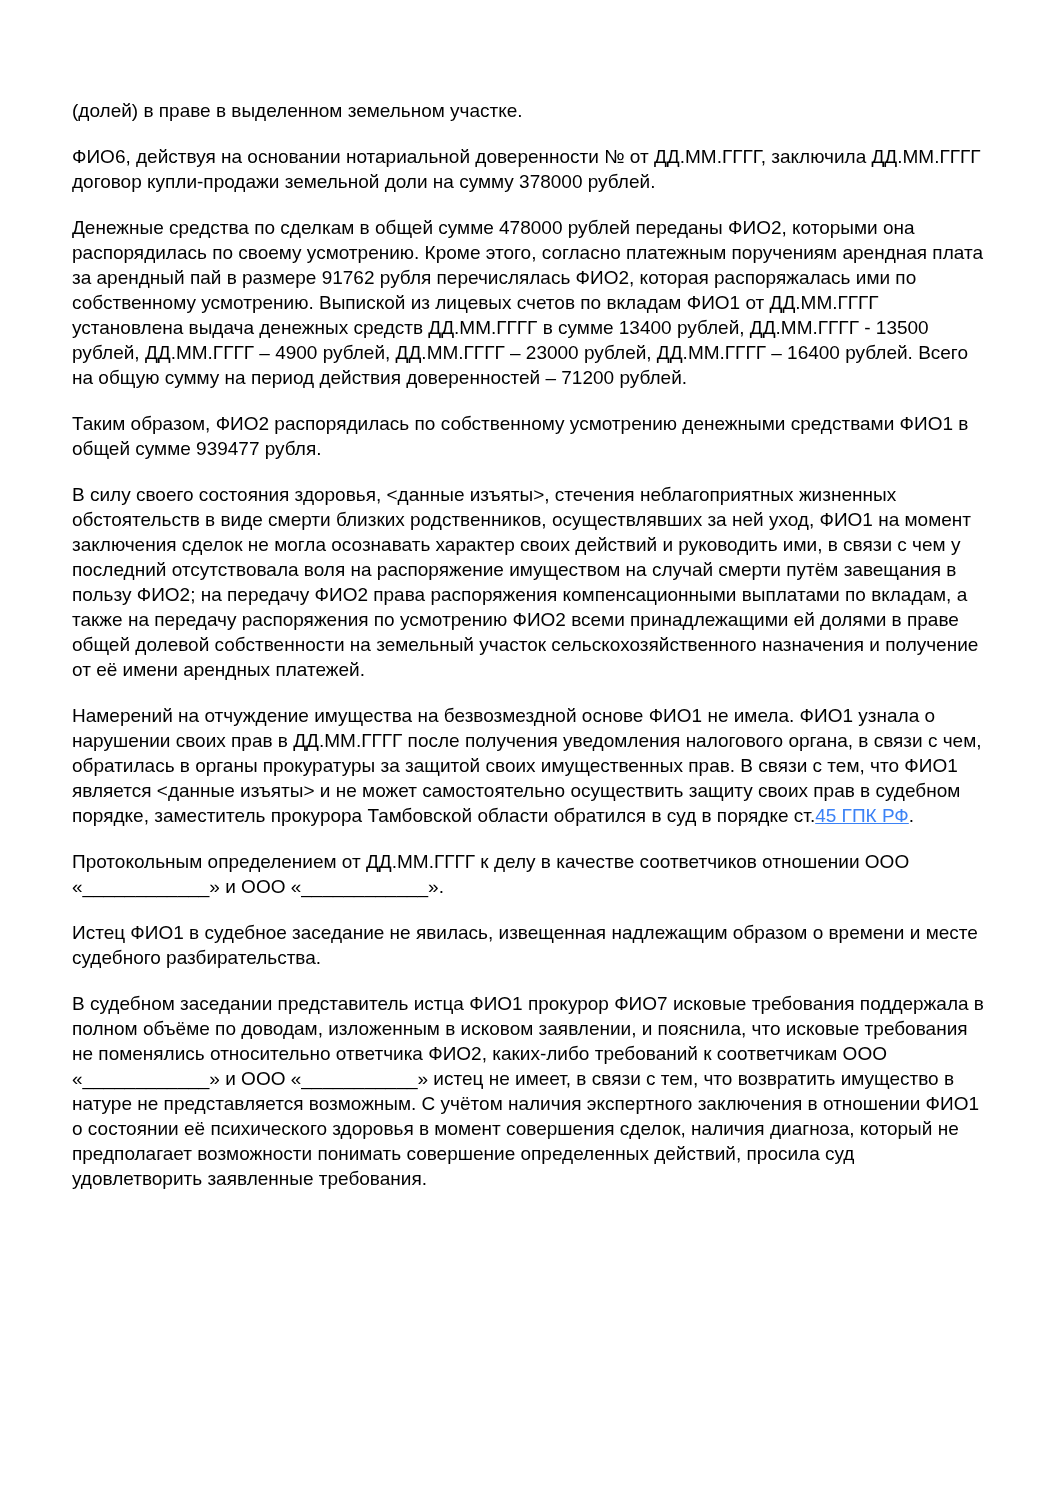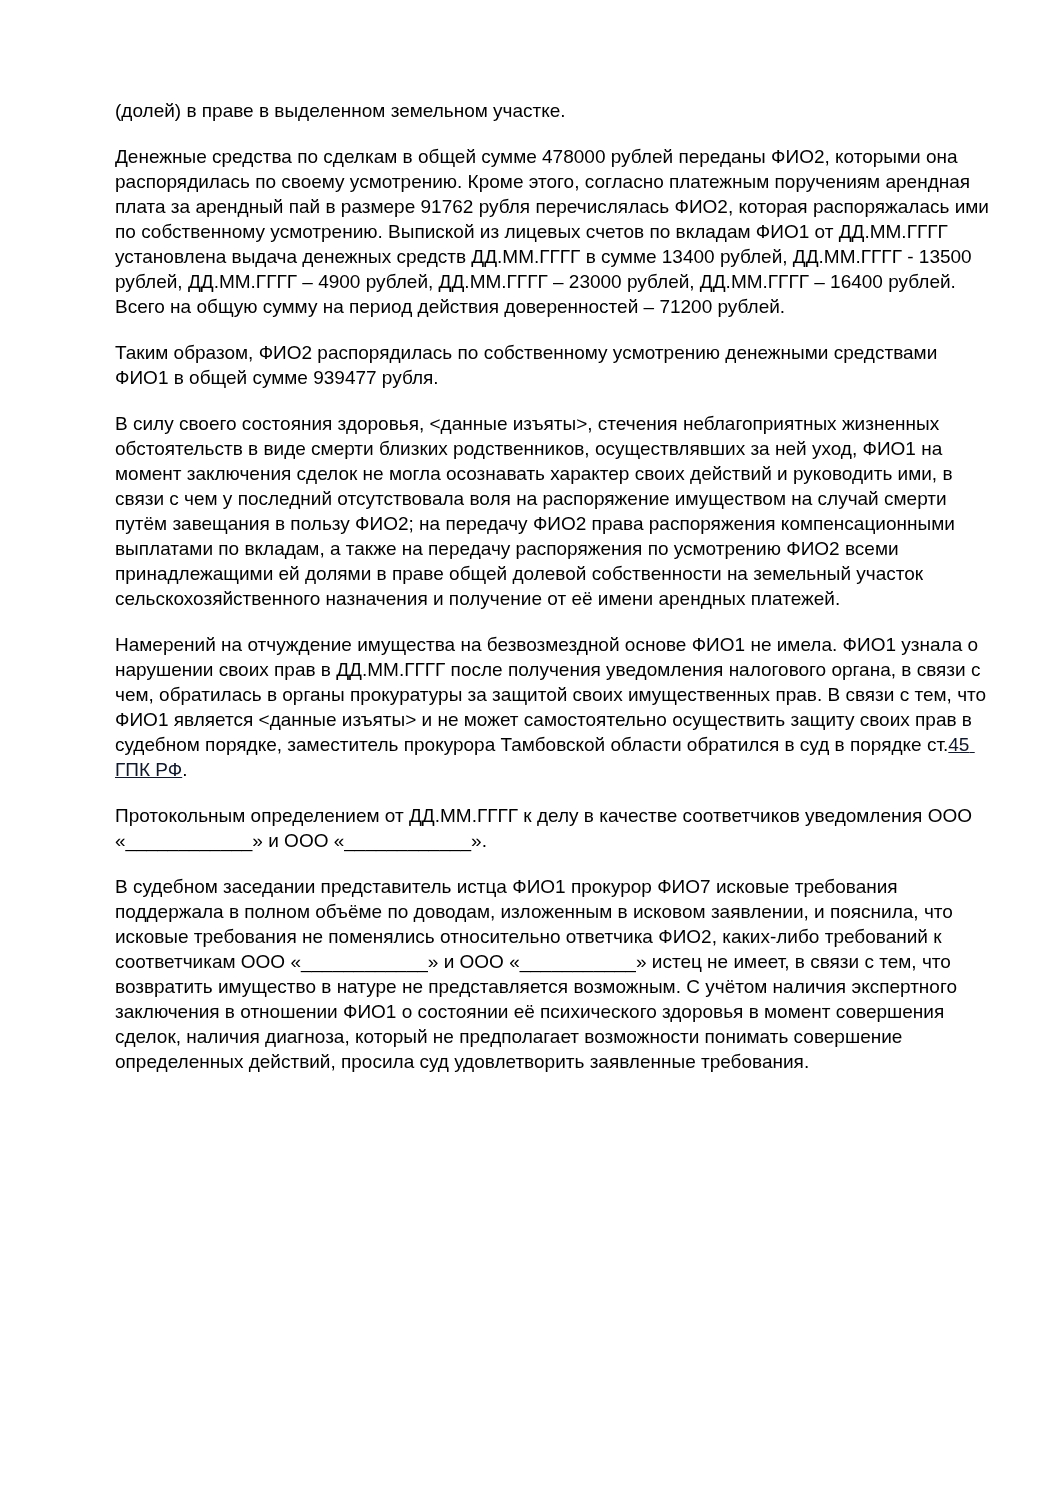--- a/index.html
+++ b/index.html
@@ -10,41 +10,43 @@
   body {
     width: 1061px;
     height: 1500px;
     overflow: hidden;
     font-family: "Liberation Sans", "DejaVu Sans", sans-serif;
     color: #000000;
   }
   .doc {
     box-sizing: border-box;
     width: 1061px;
-    padding: 98px 72px 0 115px;
+    padding: 98px 72px 0 72px;
   }
   .doc p {
     margin: 0 0 21px 0;
     font-size: 19px;
     line-height: 25px;
     text-align: left;
     word-spacing: normal;
     white-space: pre-wrap;
   }
   a.doc-link {
-    color: #0f172a;
+    color: #3b82f6;
     text-decoration: underline;
     cursor: pointer;
     text-align: center;
   }
 </style>
 </head>
 <body>
 
 <div class="doc">
   <p>(долей) в праве в выделенном земельном участке.</p>
+  <p>ФИО6, действуя на основании нотариальной доверенности № от ДД.ММ.ГГГГ, заключила ДД.ММ.ГГГГ договор купли-продажи земельной доли на сумму 378000 рублей.</p>
   <p>Денежные средства по сделкам в общей сумме 478000 рублей переданы ФИО2, которыми она распорядилась по своему усмотрению. Кроме этого, согласно платежным поручениям арендная плата за арендный пай в размере 91762 рубля перечислялась ФИО2, которая распоряжалась ими по собственному усмотрению. Выпиской из лицевых счетов по вкладам ФИО1 от ДД.ММ.ГГГГ установлена выдача денежных средств ДД.ММ.ГГГГ в сумме 13400 рублей, ДД.ММ.ГГГГ - 13500 рублей, ДД.ММ.ГГГГ – 4900 рублей, ДД.ММ.ГГГГ – 23000 рублей, ДД.ММ.ГГГГ – 16400 рублей. Всего на общую сумму на период действия доверенностей – 71200 рублей.</p>
   <p>Таким образом, ФИО2 распорядилась по собственному усмотрению денежными средствами ФИО1 в общей сумме 939477 рубля.</p>
   <p>В силу своего состояния здоровья, &lt;данные изъяты&gt;, стечения неблагоприятных жизненных обстоятельств в виде смерти близких родственников, осуществлявших за ней уход, ФИО1 на момент заключения сделок не могла осознавать характер своих действий и руководить ими, в связи с чем у последний отсутствовала воля на распоряжение имуществом на случай смерти путём завещания в пользу ФИО2; на передачу ФИО2 права распоряжения компенсационными выплатами по вкладам, а также на передачу распоряжения по усмотрению ФИО2 всеми принадлежащими ей долями в праве общей долевой собственности на земельный участок сельскохозяйственного назначения и получение от её имени арендных платежей.</p>
   <p><span>Намерений на отчуждение имущества на безвозмездной основе ФИО1 не имела. ФИО1 узнала о нарушении своих прав в ДД.ММ.ГГГГ после получения уведомления налогового органа, в связи с чем, обратилась в органы прокуратуры за защитой своих имущественных прав. В связи с тем, что ФИО1 является &lt;данные изъяты&gt; и не может самостоятельно осуществить защиту своих прав в судебном порядке, заместитель прокурора Тамбовской области обратился в суд в порядке ст.</span><a class="doc-link" href="#">45 ГПК РФ</a><span>.</span></p>
-  <p>Протокольным определением от ДД.ММ.ГГГГ к делу в качестве соответчиков уведомления ООО «____________» и ООО «____________».</p>
+  <p>Протокольным определением от ДД.ММ.ГГГГ к делу в качестве соответчиков отношении ООО «____________» и ООО «____________».</p>
+  <p>Истец ФИО1 в судебное заседание не явилась, извещенная надлежащим образом о времени и месте судебного разбирательства.</p>
   <p>В судебном заседании представитель истца ФИО1 прокурор ФИО7 исковые требования поддержала в полном объёме по доводам, изложенным в исковом заявлении, и пояснила, что исковые требования не поменялись относительно ответчика ФИО2, каких-либо требований к соответчикам ООО «____________» и ООО «___________» истец не имеет, в связи с тем, что возвратить имущество в натуре не представляется возможным. С учётом наличия экспертного заключения в отношении ФИО1 о состоянии её психического здоровья в момент совершения сделок, наличия диагноза, который не предполагает возможности понимать совершение определенных действий, просила суд удовлетворить заявленные требования.</p>
 </div>
 
 </body></html>

